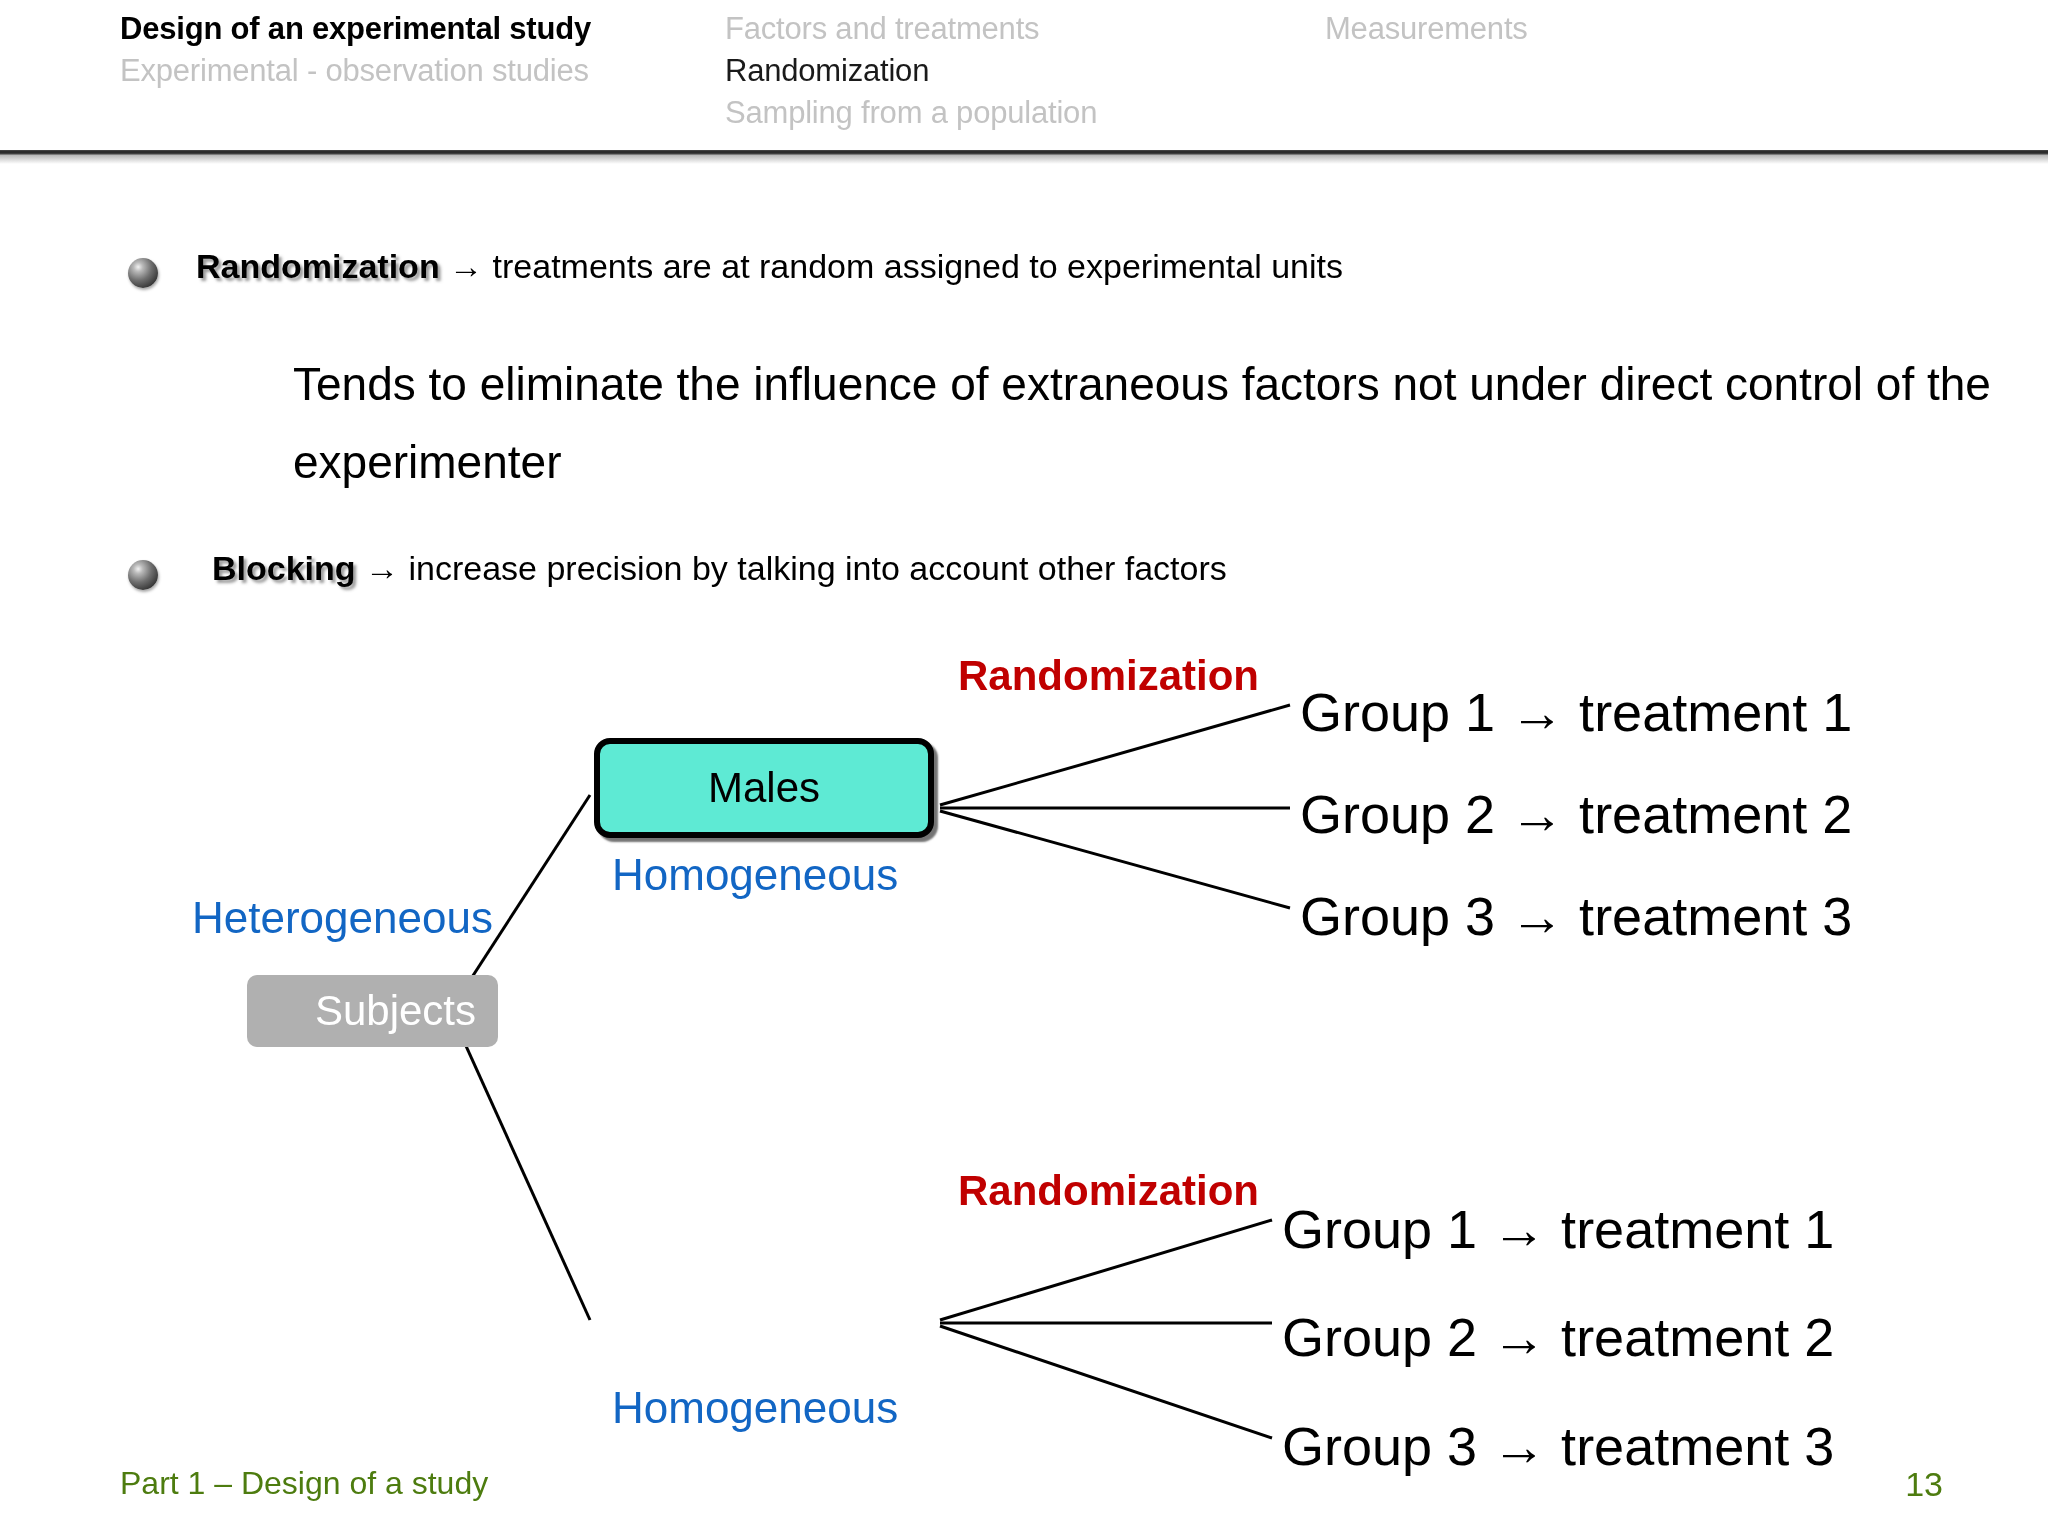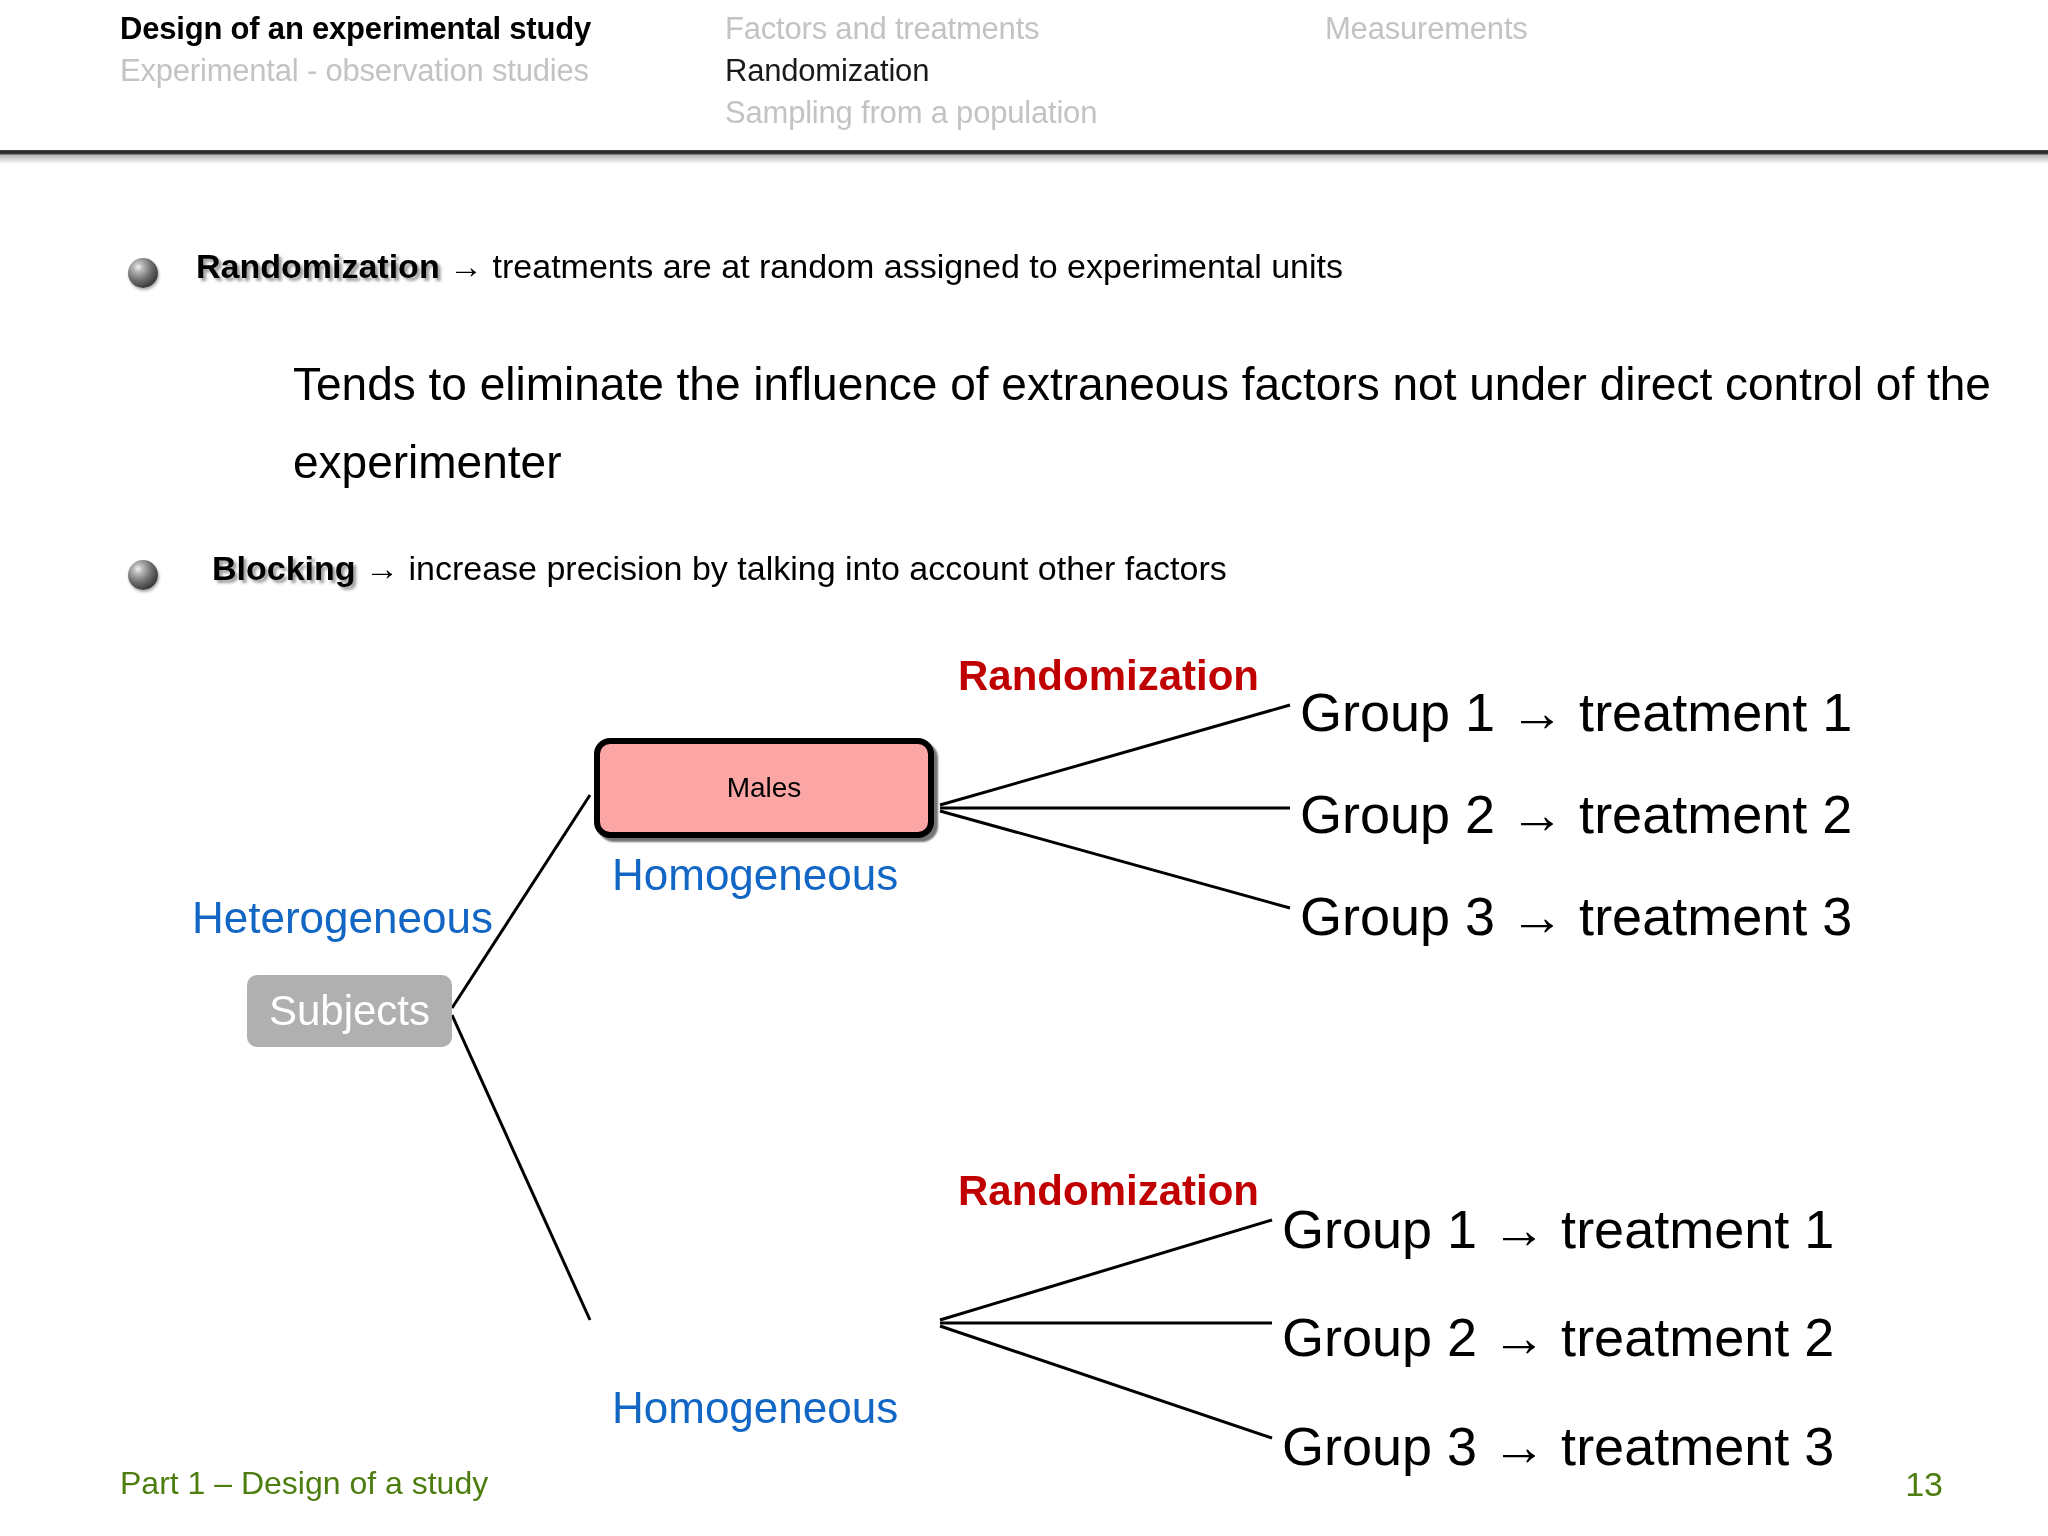--- a/index.html
+++ b/index.html
@@ -97,36 +97,37 @@
     left: 0; top: 0;
     width: 2048px;
     height: 820px;
   }
   .node-box {
     position: absolute;
     box-sizing: border-box;
     display: flex;
     align-items: center;
     justify-content: center;
-    background: #fca5a5;
+    background: #5eead4;
     border: 6px solid #000000;
     border-radius: 16px;
-    font-size: 28px;
+    font-size: 42px;
     color: #000000;
     box-shadow: 4px 4px 2px rgba(0,0,0,0.55);
   }
   #node-subjects {
     position: absolute;
     display: flex;
     align-items: center;
     justify-content: center;
     background: #b0b0b0;
     border-radius: 10px;
     color: #ffffff;
     font-size: 42px;
+    padding-left: 46px;
   }
   .lbl-blue {
     position: absolute;
     color: #1266c4;
     font-size: 44px;
     white-space: nowrap;
   }
   .lbl-red {
     position: absolute;
     color: #c00000;

